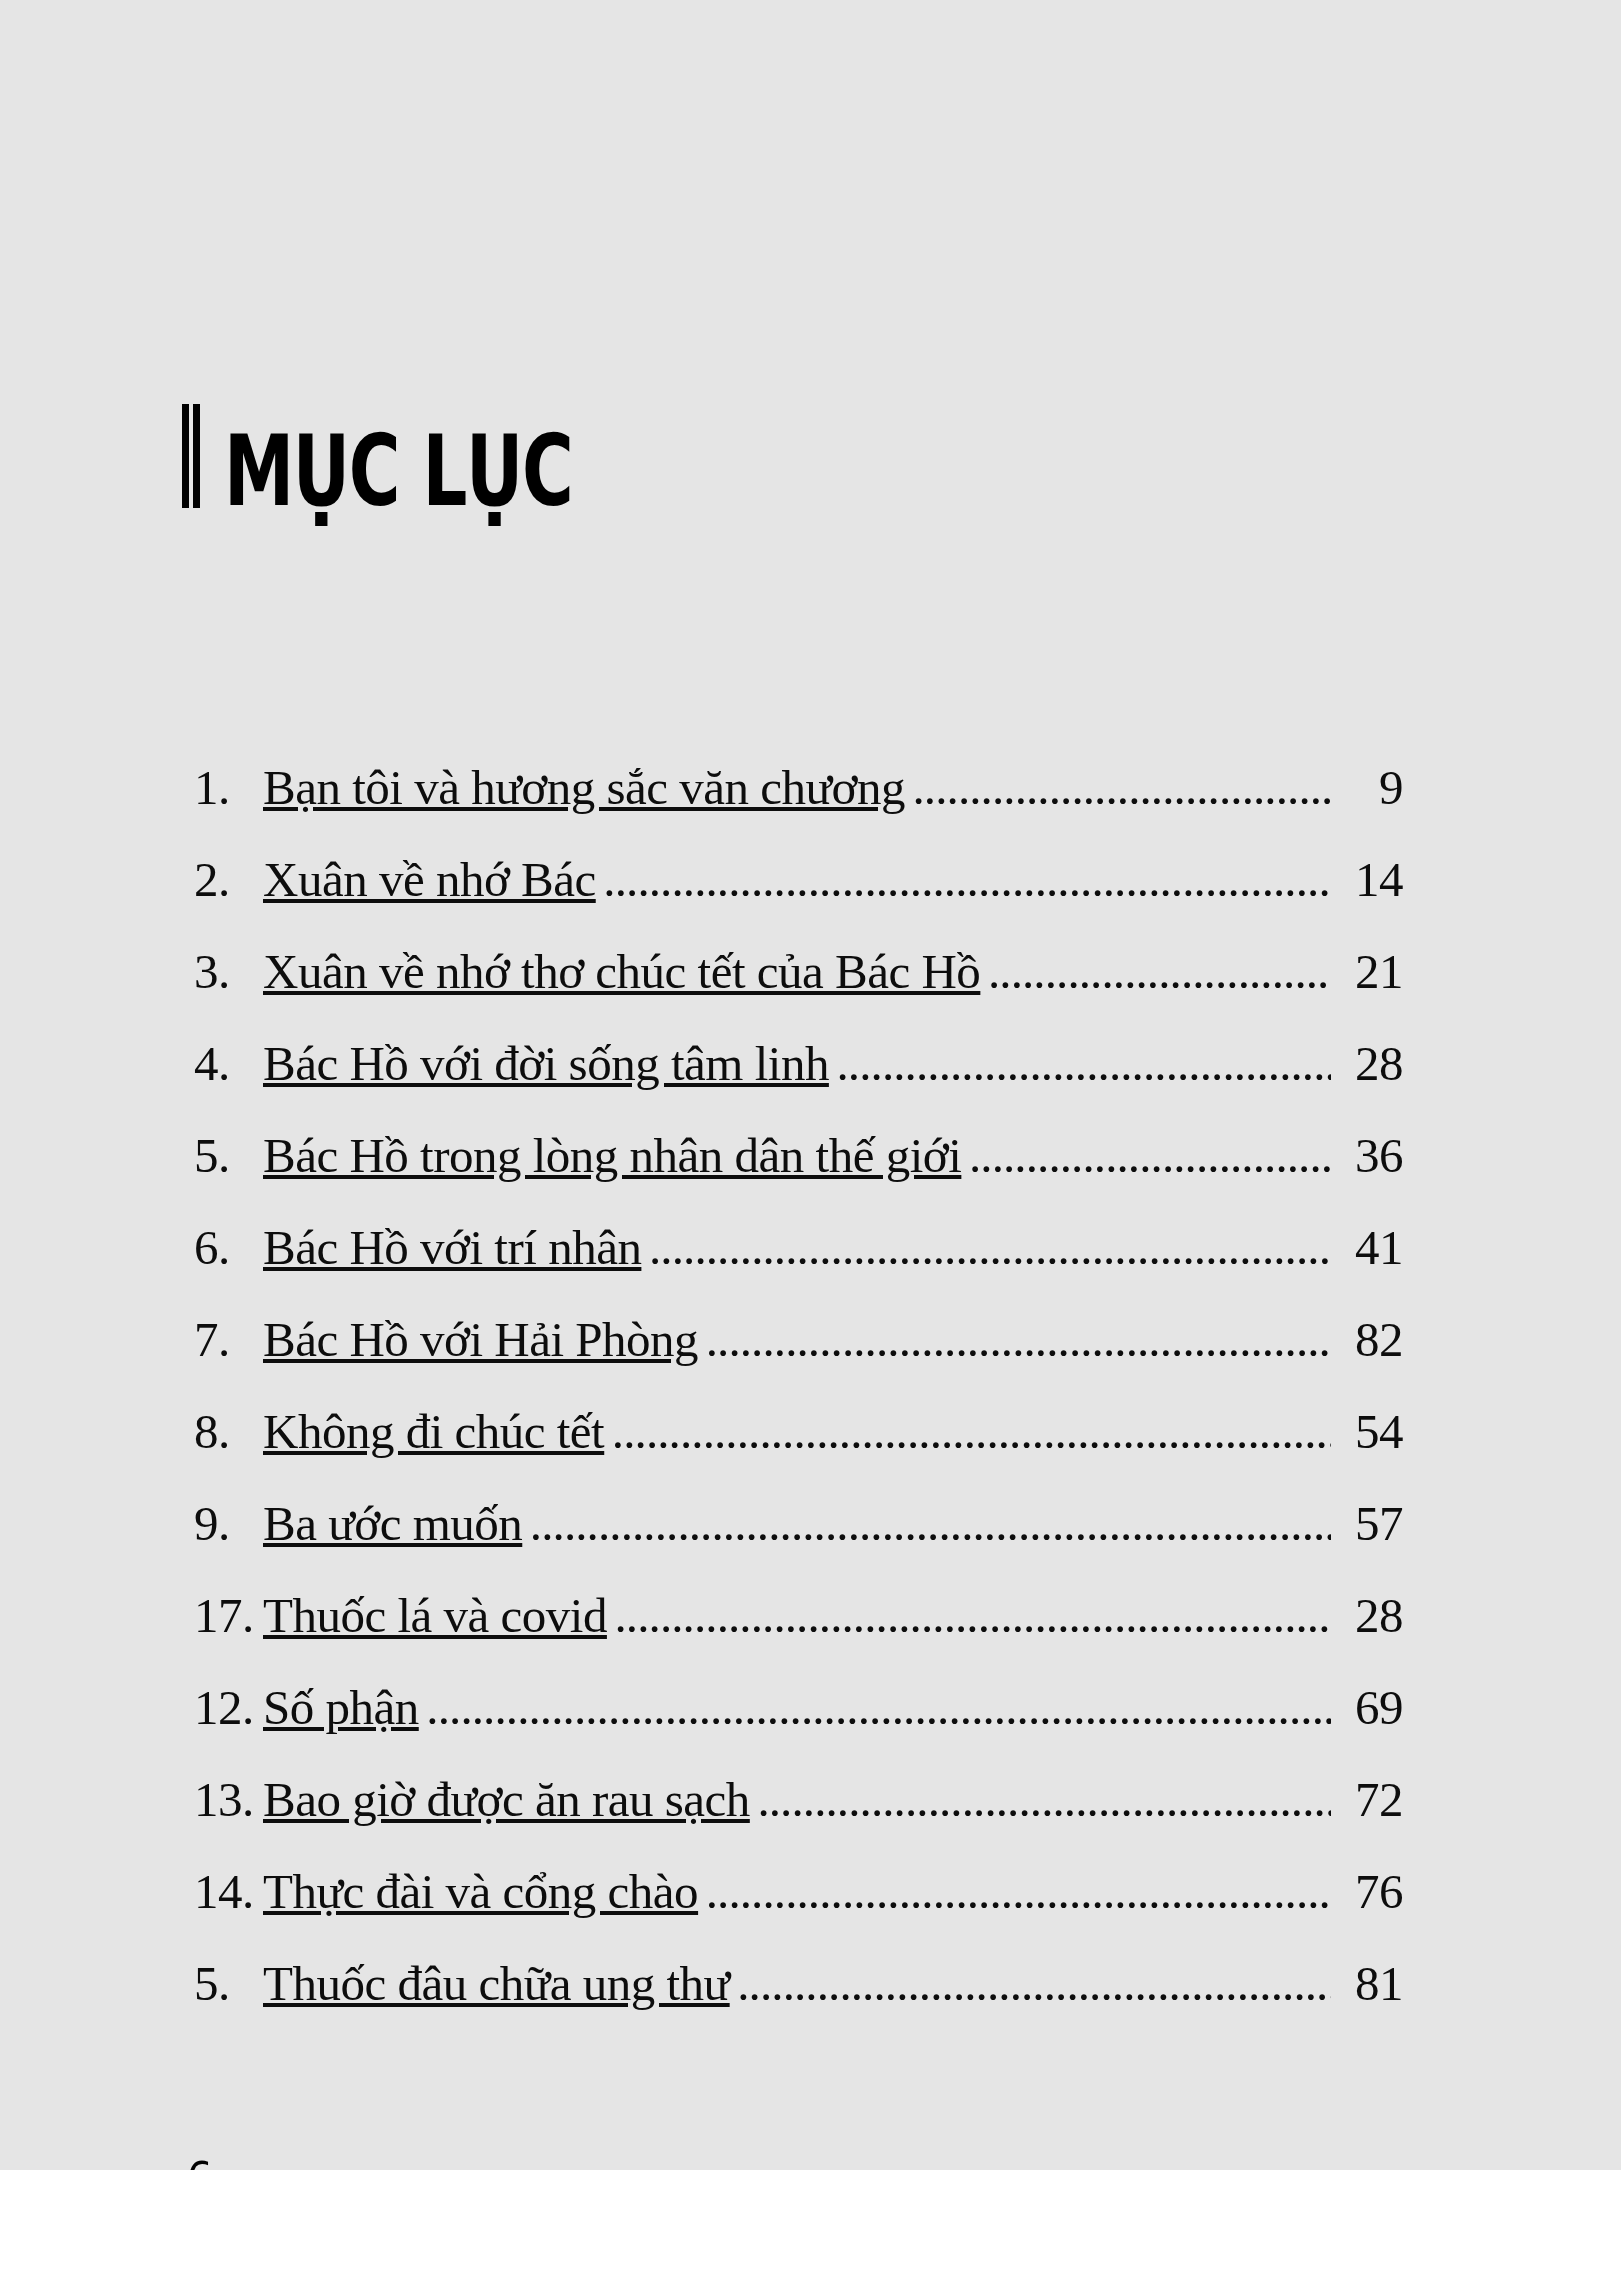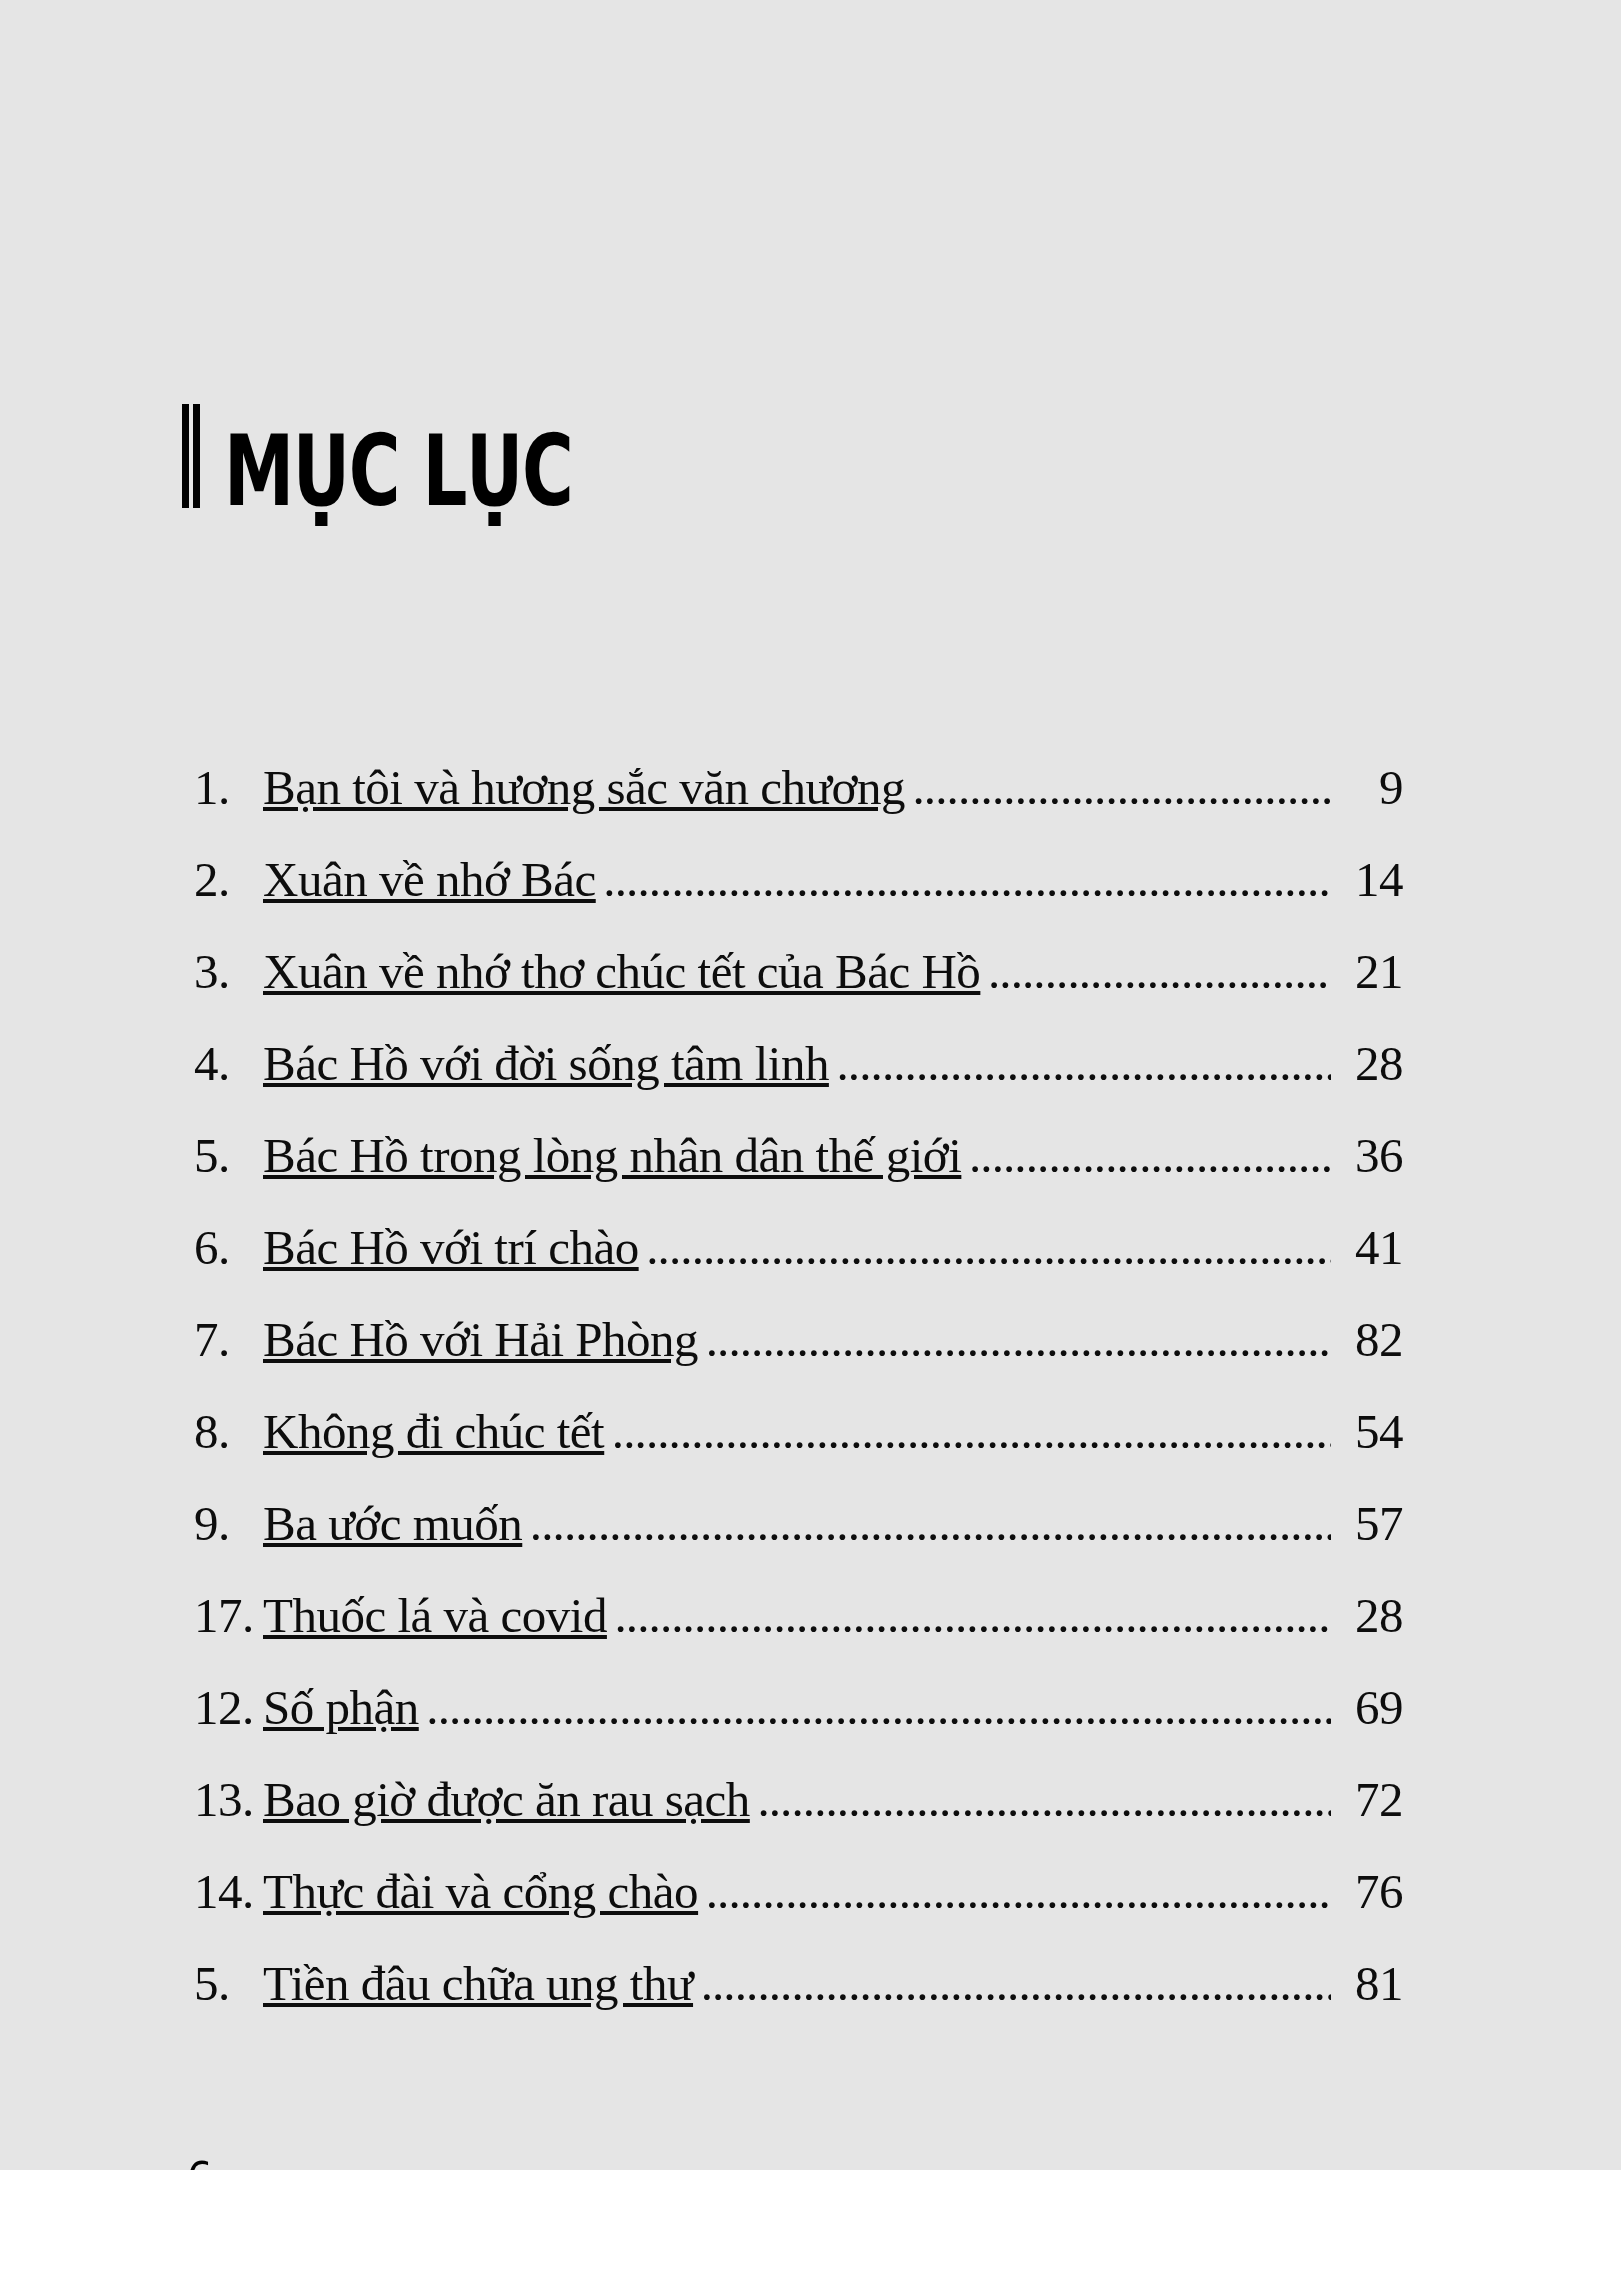--- a/index.html
+++ b/index.html
@@ -142,21 +142,21 @@
         <span class="toc-page">28</span>
       </div>
       <div class="toc-row">
         <span class="toc-num">5.</span>
         <span class="toc-title">Bác Hồ trong lòng nhân dân thế giới</span>
         <span class="toc-dots"></span>
         <span class="toc-page">36</span>
       </div>
       <div class="toc-row">
         <span class="toc-num">6.</span>
-        <span class="toc-title">Bác Hồ với trí chào</span>
+        <span class="toc-title">Bác Hồ với trí nhân</span>
         <span class="toc-dots"></span>
         <span class="toc-page">41</span>
       </div>
       <div class="toc-row">
         <span class="toc-num">7.</span>
         <span class="toc-title">Bác Hồ với Hải Phòng</span>
         <span class="toc-dots"></span>
         <span class="toc-page">82</span>
       </div>
       <div class="toc-row">
@@ -190,21 +190,21 @@
         <span class="toc-page">72</span>
       </div>
       <div class="toc-row">
         <span class="toc-num">14.</span>
         <span class="toc-title">Thực đài và cổng chào</span>
         <span class="toc-dots"></span>
         <span class="toc-page">76</span>
       </div>
       <div class="toc-row">
         <span class="toc-num">5.</span>
-        <span class="toc-title">Tiền đâu chữa ung thư</span>
+        <span class="toc-title">Thuốc đâu chữa ung thư</span>
         <span class="toc-dots"></span>
         <span class="toc-page">81</span>
       </div>
     </div>
 
   <div class="footer-page-number">6</div>
 
 </div>
 
 

